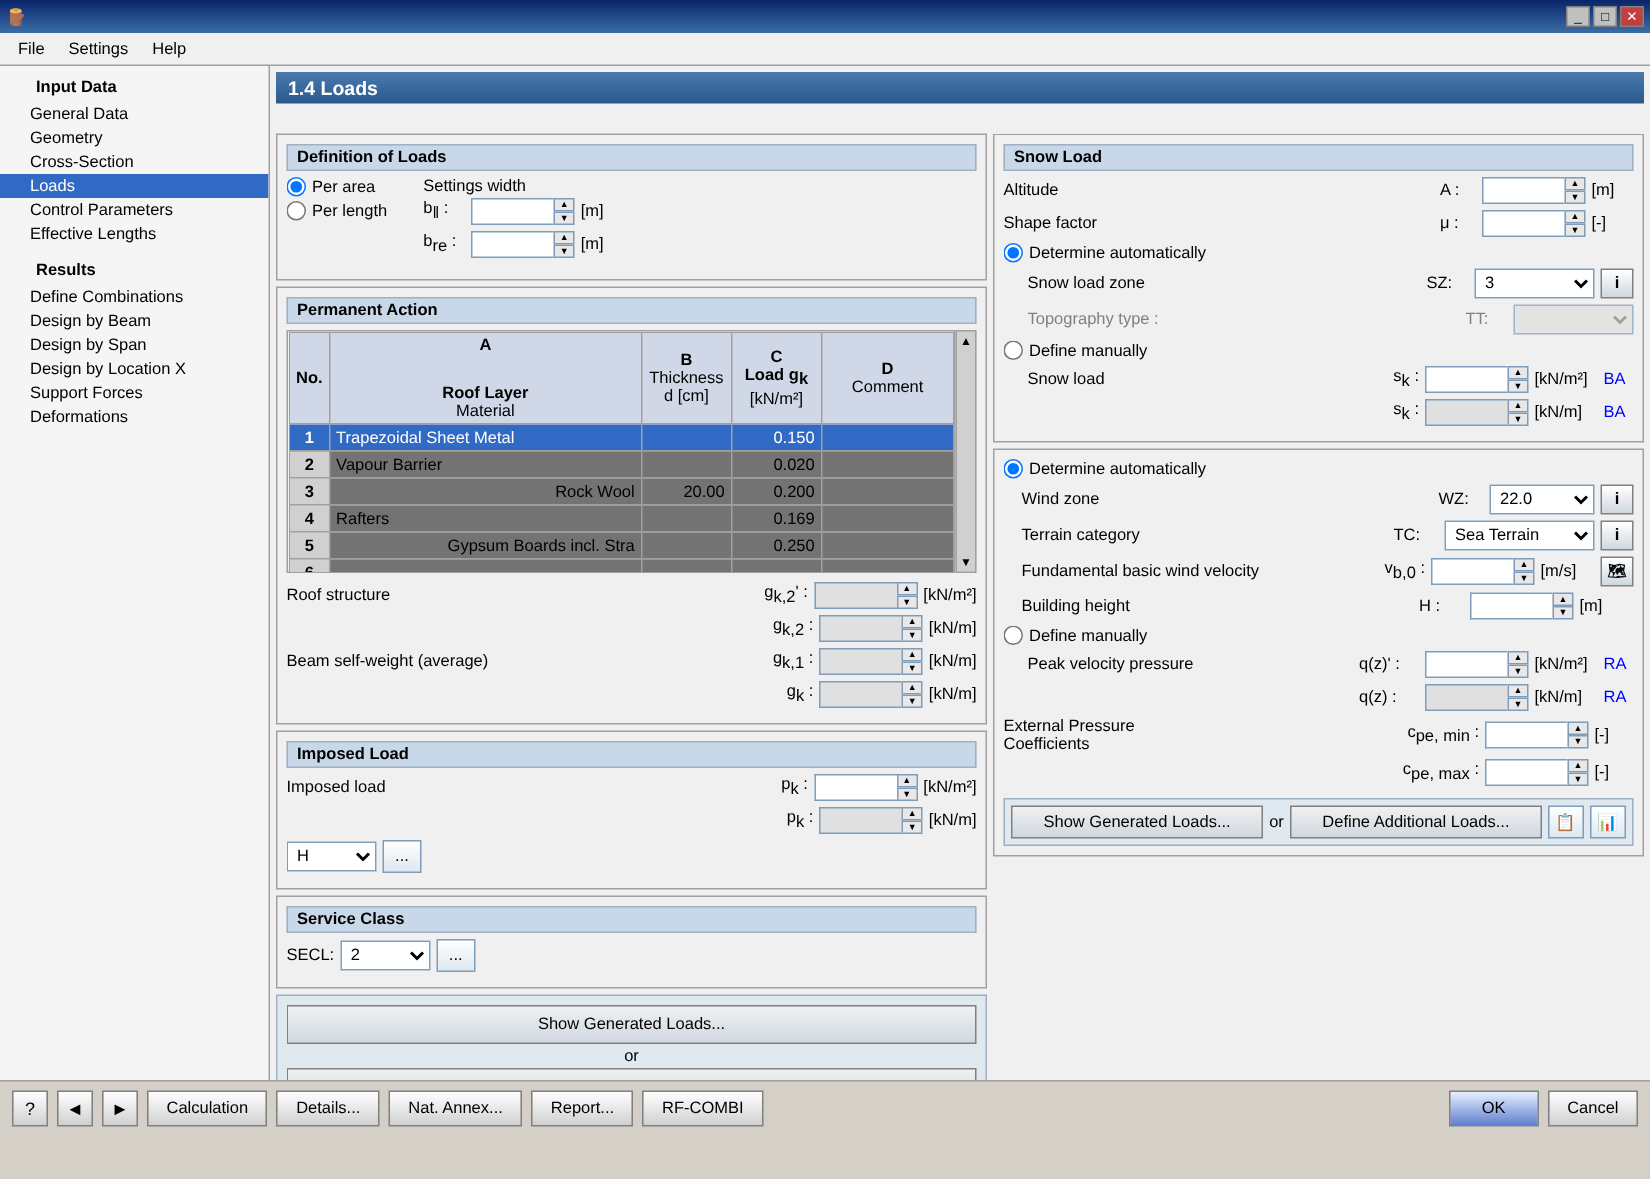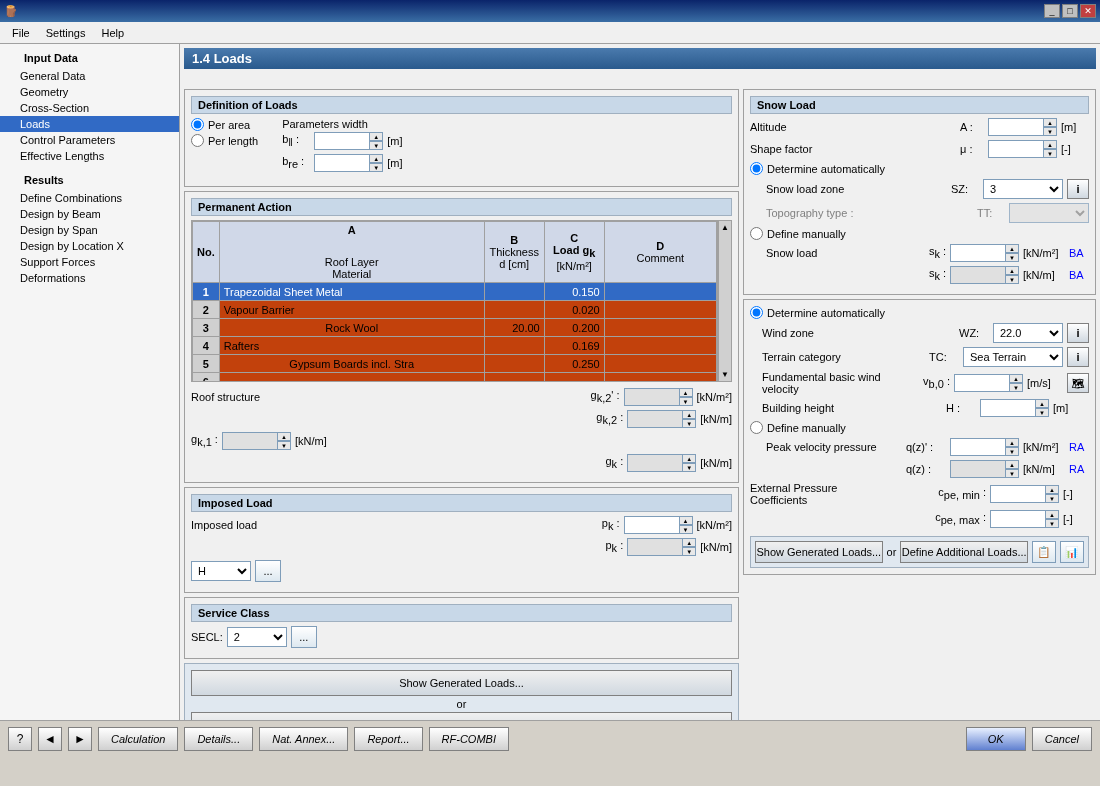--- a/index.html
+++ b/index.html
@@ -118,21 +118,21 @@
     .data-table th {
       background: #d0d8e8;
       border: 1px solid #a0a0a0;
       padding: 2px 4px;
       text-align: center;
       font-weight: bold;
     }
     .data-table td {
       border: 1px solid #a0a0a0;
       padding: 1px 4px;
-      background: #c2410c;
+      background: #737373;
       text-align: center;
       height: 18px;
     }
     .data-table td.num-col { text-align: right; }
     .data-table td.row-num { background: #d0d0d0; text-align: center; font-weight: bold; width: 24px; }
     .data-table tr.selected td { background: #316ac5; color: white; }
     
     
     .select-input {
       height: 20px;
@@ -170,42 +170,41 @@
       align-items: center;
       padding: 0 8px;
       gap: 6px;
     }
     .bottom-btn {
       height: 24px;
       border: 1px solid #808080;
       background: linear-gradient(to bottom, #ffffff, #d0d0d0);
       padding: 2px 12px;
       cursor: pointer;
-      font-style: italic;
     }
     .bottom-btn.primary {
       background: linear-gradient(to bottom, #e8f0ff, #6080d0);
       color: #000;
     }
     .bottom-spacer { flex: 1; }
     .toolbar-btn {
       width: 24px; height: 24px;
       border: 1px solid #808080;
       background: linear-gradient(to bottom, #ffffff, #d0d0d0);
       display: flex; align-items: center; justify-content: center;
       cursor: pointer; font-size: 12px;
     }
     
     
     .two-col {
       display: flex;
       gap: 4px;
     }
     .left-col { flex: 1; min-width: 0; }
-    .right-col { width: 353px; flex-shrink: 0; }
+    .right-col { width: 434px; flex-shrink: 0; }
     
     
     .table-scroll {
       max-height: 170px;
       overflow-y: auto;
       border: 1px solid #a0a0a0;
     }
     
     .show-loads-btn {
       width: 100%;
@@ -312,21 +311,21 @@
                 <label class="radio-item">
                   <input type="radio" name="area_length" checked="" style="">
                   <span>Per area</span>
                 </label>
                 <label class="radio-item">
                   <input type="radio" name="area_length" style="">
                   <span>Per length</span>
                 </label>
               </div>
               <div style="margin-left:12px;">
-                <span style="font-size:11px; display:block; margin-bottom:2px;">Parameters width</span>
+                <span style="font-size:11px; display:block; margin-bottom:2px;">Settings width</span>
                 <div class="form-row">
                   <span style="min-width:28px;">b<sub>ǁ</sub> :</span>
                   <div class="spinner-container">
                     <input class="spinner-input" type="text" style="">
                     <div class="spinner-btns">
                       <div class="sp-btn">▲</div>
                       <div class="sp-btn">▼</div>
                     </div>
                   </div>
                   <span class="unit-label">[m]</span>
@@ -351,21 +350,21 @@
           <div class="panel-content">
             <div class="section-header">Permanent Action</div>
             <div style="display:flex; gap:0;">
               <div class="table-scroll" style="flex:1; max-height:162px;">
                 <table class="data-table">
                   <thead>
                     <tr>
                       <th style="width:24px;">No.</th>
                       <th>
                         <div>A</div>
-                        <div style="font-weight:normal;margin-top:20px;">Roof Layer</div>
+                        <div style="font-weight:bold;margin-top:20px;">Roof Layer</div>
                         <div style="font-weight:normal;">Material</div>
                       </th>
                       <th style="width:60px;">
                         <div>B</div>
                         <div style="font-weight:normal;">Thickness</div>
                         <div style="font-weight:normal;">d [cm]</div>
                       </th>
                       <th style="width:60px;">
                         <div>C</div>
                         <div>Load g<sub>k</sub></div>
@@ -387,35 +386,35 @@
       </tr>
                       <tr>
         <td class="row-num">2</td>
         <td style="text-align:left;">Vapour Barrier</td>
         <td class="num-col"></td>
         <td class="num-col">0.020</td>
         <td></td>
       </tr>
                       <tr>
         <td class="row-num">3</td>
-        <td style="text-align:center;">Rock Wool</td>
+        <td style="text-align:right;">Rock Wool</td>
         <td class="num-col">20.00</td>
         <td class="num-col">0.200</td>
         <td></td>
       </tr>
                       <tr>
         <td class="row-num">4</td>
         <td style="text-align:left;">Rafters</td>
         <td class="num-col"></td>
         <td class="num-col">0.169</td>
         <td></td>
       </tr>
                       <tr>
         <td class="row-num">5</td>
-        <td style="text-align:center;">Gypsum Boards incl. Stra</td>
+        <td style="text-align:right;">Gypsum Boards incl. Stra</td>
         <td class="num-col"></td>
         <td class="num-col">0.250</td>
         <td></td>
       </tr>
                       <tr>
         <td class="row-num">6</td>
         <td style="text-align:left;"></td>
         <td class="num-col"></td>
         <td class="num-col"></td>
         <td></td>
@@ -455,20 +454,21 @@
                 <div class="spinner-container">
                   <input class="spinner-input disabled-input" type="text" readonly="" style="">
                   <div class="spinner-btns">
                     <div class="sp-btn">▲</div>
                     <div class="sp-btn">▼</div>
                   </div>
                 </div>
                 <span class="unit-label">[kN/m]</span>
               </div>
               <div class="form-row">
+                <span style="flex:1;">Beam self-weight (average)</span>
                 <span>g<sub>k,1</sub> :</span>
                 <div class="spinner-container">
                   <input class="spinner-input disabled-input" type="text" readonly="" style="">
                   <div class="spinner-btns">
                     <div class="sp-btn">▲</div>
                     <div class="sp-btn">▼</div>
                   </div>
                 </div>
                 <span class="unit-label">[kN/m]</span>
               </div>

